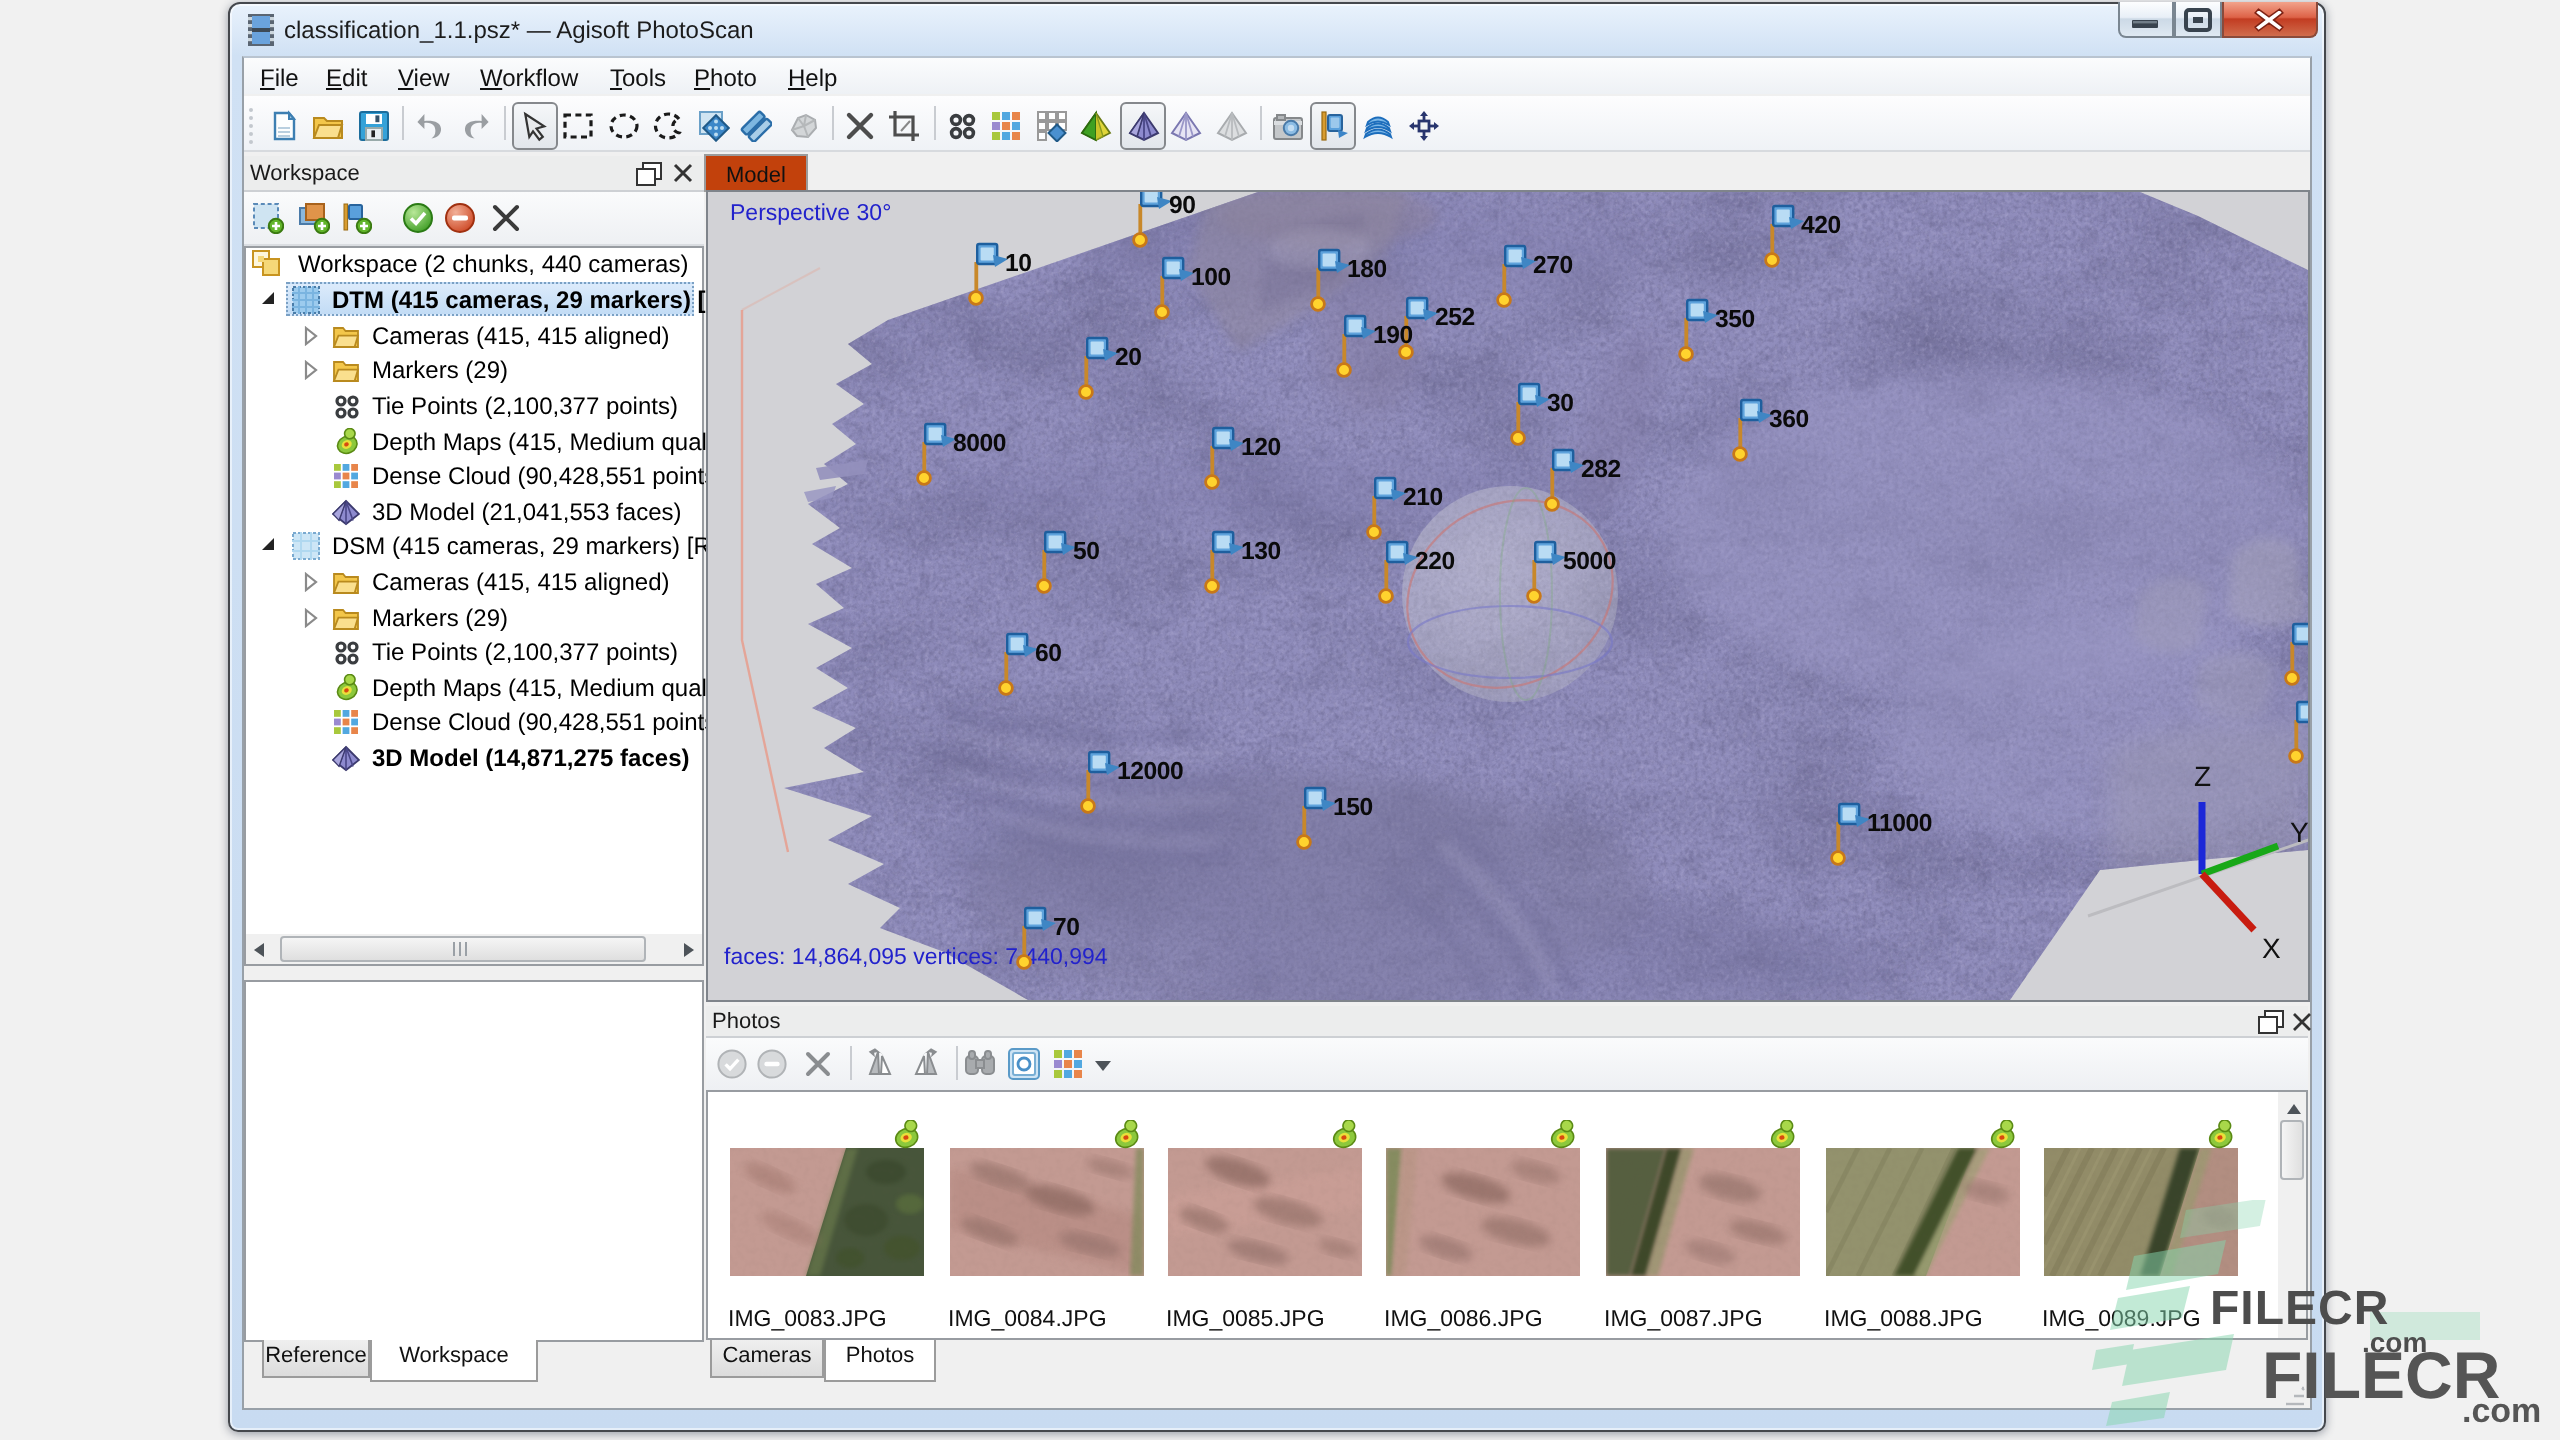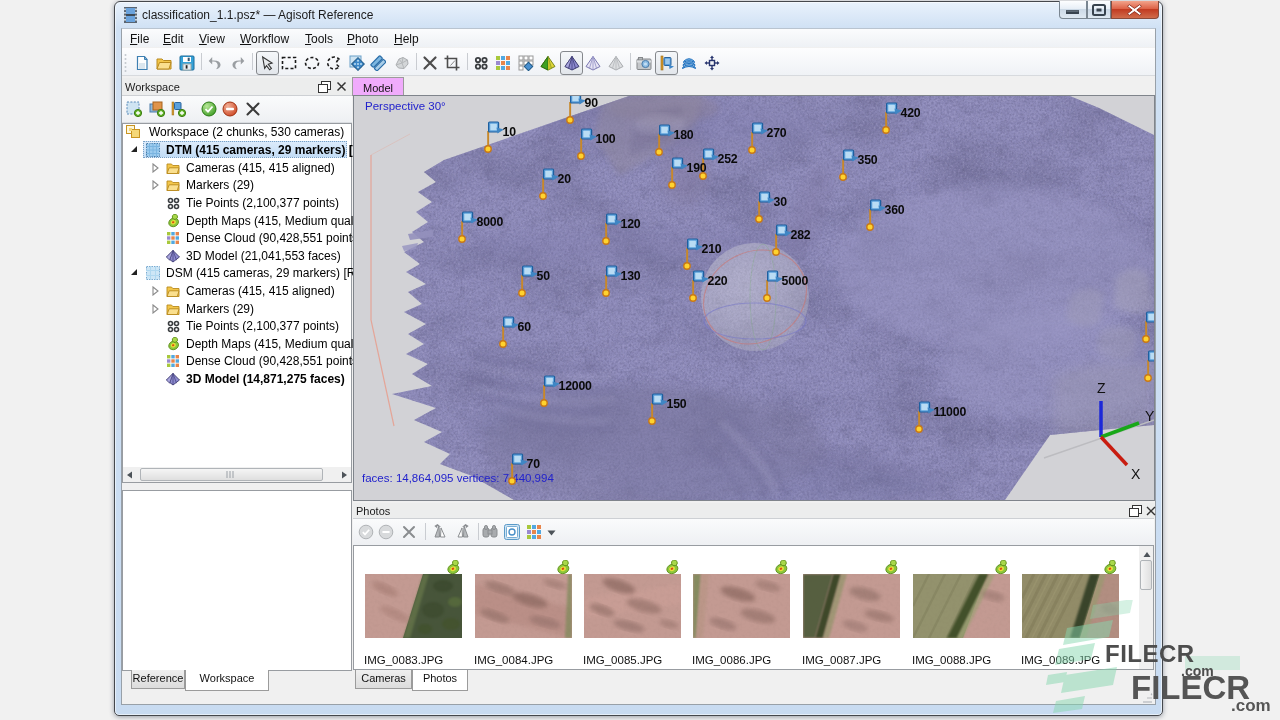--- a/index.html
+++ b/index.html
@@ -19,21 +19,21 @@
   #menubar u { text-decoration:underline; text-underline-offset:1px; }
   #toolbar { position:absolute; left:122px; top:48px; width:1033px; height:28px;
     background:linear-gradient(#fdfdfe,#eff2f6); border-bottom:1px solid #d7dade; }
   .tsep { position:absolute; top:53px; width:1px; height:17px; background:#c9ccd1; }
   .tsel { position:absolute; width:23px; height:24px; top:51px; border:1px solid #85888c; border-radius:3px;
     background:linear-gradient(#f5f7f9,#e2e6eb); }
   .ptitle { position:absolute; font-size:11px; color:#1a1a1a;
     background:#eceded; border-bottom:1px solid #cdd0d4; }
   .white { position:absolute; background:#fff; border:1px solid #989ca1; }
   .tab { position:absolute; font-size:11px; color:#111; text-align:center; }
-  .on  { background:#f0abfc; border:1px solid #9b9b9b; border-bottom:none; }
+  .on  { background:#c2410c; border:1px solid #9b9b9b; border-bottom:none; }
   .bon { background:#fff; border:1px solid #9b9b9b; border-top:none; }
   .boff{ background:linear-gradient(#efefef,#dcdcdc); border:1px solid #9b9b9b; border-top:none; }
   .trow { position:absolute; font-size:12px; color:#000; white-space:nowrap; }
   .tlabel { position:absolute; top:654px; font-size:11.5px; color:#111; width:98px; }
 </style>
 </head>
 <body>
 <div id="win"></div>
 <div id="content"></div>
 <svg class="abs" style="left:123px;top:7px" width="15" height="16" viewBox="0 0 15 16">
@@ -44,21 +44,21 @@
       <rect x="1" y="1.5" width="2" height="1.6"></rect>
       <rect x="1" y="5" width="2" height="1.6"></rect>
       <rect x="1" y="8.5" width="2" height="1.6"></rect>
       <rect x="1" y="12" width="2" height="1.6"></rect>
 <rect x="12" y="1.5" width="2" height="1.6"></rect>
       <rect x="12" y="5" width="2" height="1.6"></rect>
       <rect x="12" y="8.5" width="2" height="1.6"></rect>
       <rect x="12" y="12" width="2" height="1.6"></rect>
     </g>
   </svg>
-<div id="titletext">classification_1.1.psz* — Agisoft Reference</div>
+<div id="titletext">classification_1.1.psz* — Agisoft PhotoScan</div>
 <div class="abs" style="left:1059px;top:1px;width:28px;height:18px;background:linear-gradient(#fdfeff,#e8eff7 45%,#ccd9e6 50%,#dfe9f2);border:1px solid #7a8691;border-top:none;border-radius:0 0 0 4px"></div>
 <div class="abs" style="left:1087px;top:1px;width:24px;height:18px;background:linear-gradient(#fdfeff,#e8eff7 45%,#ccd9e6 50%,#dfe9f2);border:1px solid #7a8691;border-top:none"></div>
 <div class="abs" style="left:1111px;top:1px;width:48px;height:18px;background:linear-gradient(#f2a38b,#dd6247 45%,#c23c22 50%,#d06c4c);border:1px solid #8a4a3a;border-top:none;border-radius:0 0 4px 0"></div>
 <svg class="abs" style="left:1066px;top:10px" width="13" height="5" viewBox="0 0 13 5">
     <rect x="0" y="0" width="13" height="4" fill="#38434e" rx="0.5"></rect>
     <rect x="0.5" y="0.5" width="12" height="1.2" fill="#707d88"></rect>
   </svg>
 <svg class="abs" style="left:1092px;top:4px" width="14" height="12" viewBox="0 0 14 12">
     <rect x="1" y="1" width="12" height="10" rx="1.5" fill="none" stroke="#38434e" stroke-width="2"></rect>
     <rect x="4.5" y="4.5" width="5" height="3" fill="#38434e"></rect>
@@ -302,21 +302,21 @@
   </svg>
 <div class="white" style="left:122px;top:123px;width:230px;height:360px"></div>
 <div id="tree">
 <svg class="abs" style="left:126px;top:125px" width="14" height="14" viewBox="0 0 14 14">
       <g stroke="#c89420">
         <rect x="0.5" y="0.5" width="8" height="8" fill="#fdf6dc"></rect>
         <rect x="5.5" y="4.5" width="8" height="8" fill="#f5d878"></rect>
         <rect x="3" y="3" width="3" height="3" fill="#f5d878" stroke="none"></rect>
       </g>
     </svg>
-<div class="trow" style="left:149px;top:125px;font-weight:normal">Workspace (2 chunks, 530 cameras)</div>
+<div class="trow" style="left:149px;top:125px;font-weight:normal">Workspace (2 chunks, 440 cameras)</div>
 <div class="abs" style="left:143px;top:141px;width:204px;height:17px;background:linear-gradient(#dcebfb,#c2dcf5);border:1px dotted #7aa0c4"></div>
 <svg class="abs" style="left:130px;top:145px" width="8" height="10" viewBox="0 0 8 10">
       <path d="M1 7 L7 7 L7 1 Z" fill="#222"></path>
     </svg>
 <svg class="abs" style="left:146px;top:143px" width="14" height="14" viewBox="0 0 14 14">
       <rect x="0.5" y="0.5" width="13" height="13" fill="#9ccbee" stroke="#4a7ca8" stroke-dasharray="1.5 1"></rect>
       <g stroke="#7ab4e0" stroke-width="1">
         <path d="M0 3.5 h14 M0 7 h14 M0 10.5 h14 M3.5 0 v14 M7 0 v14 M10.5 0 v14"></path>
       </g>
     </svg>

